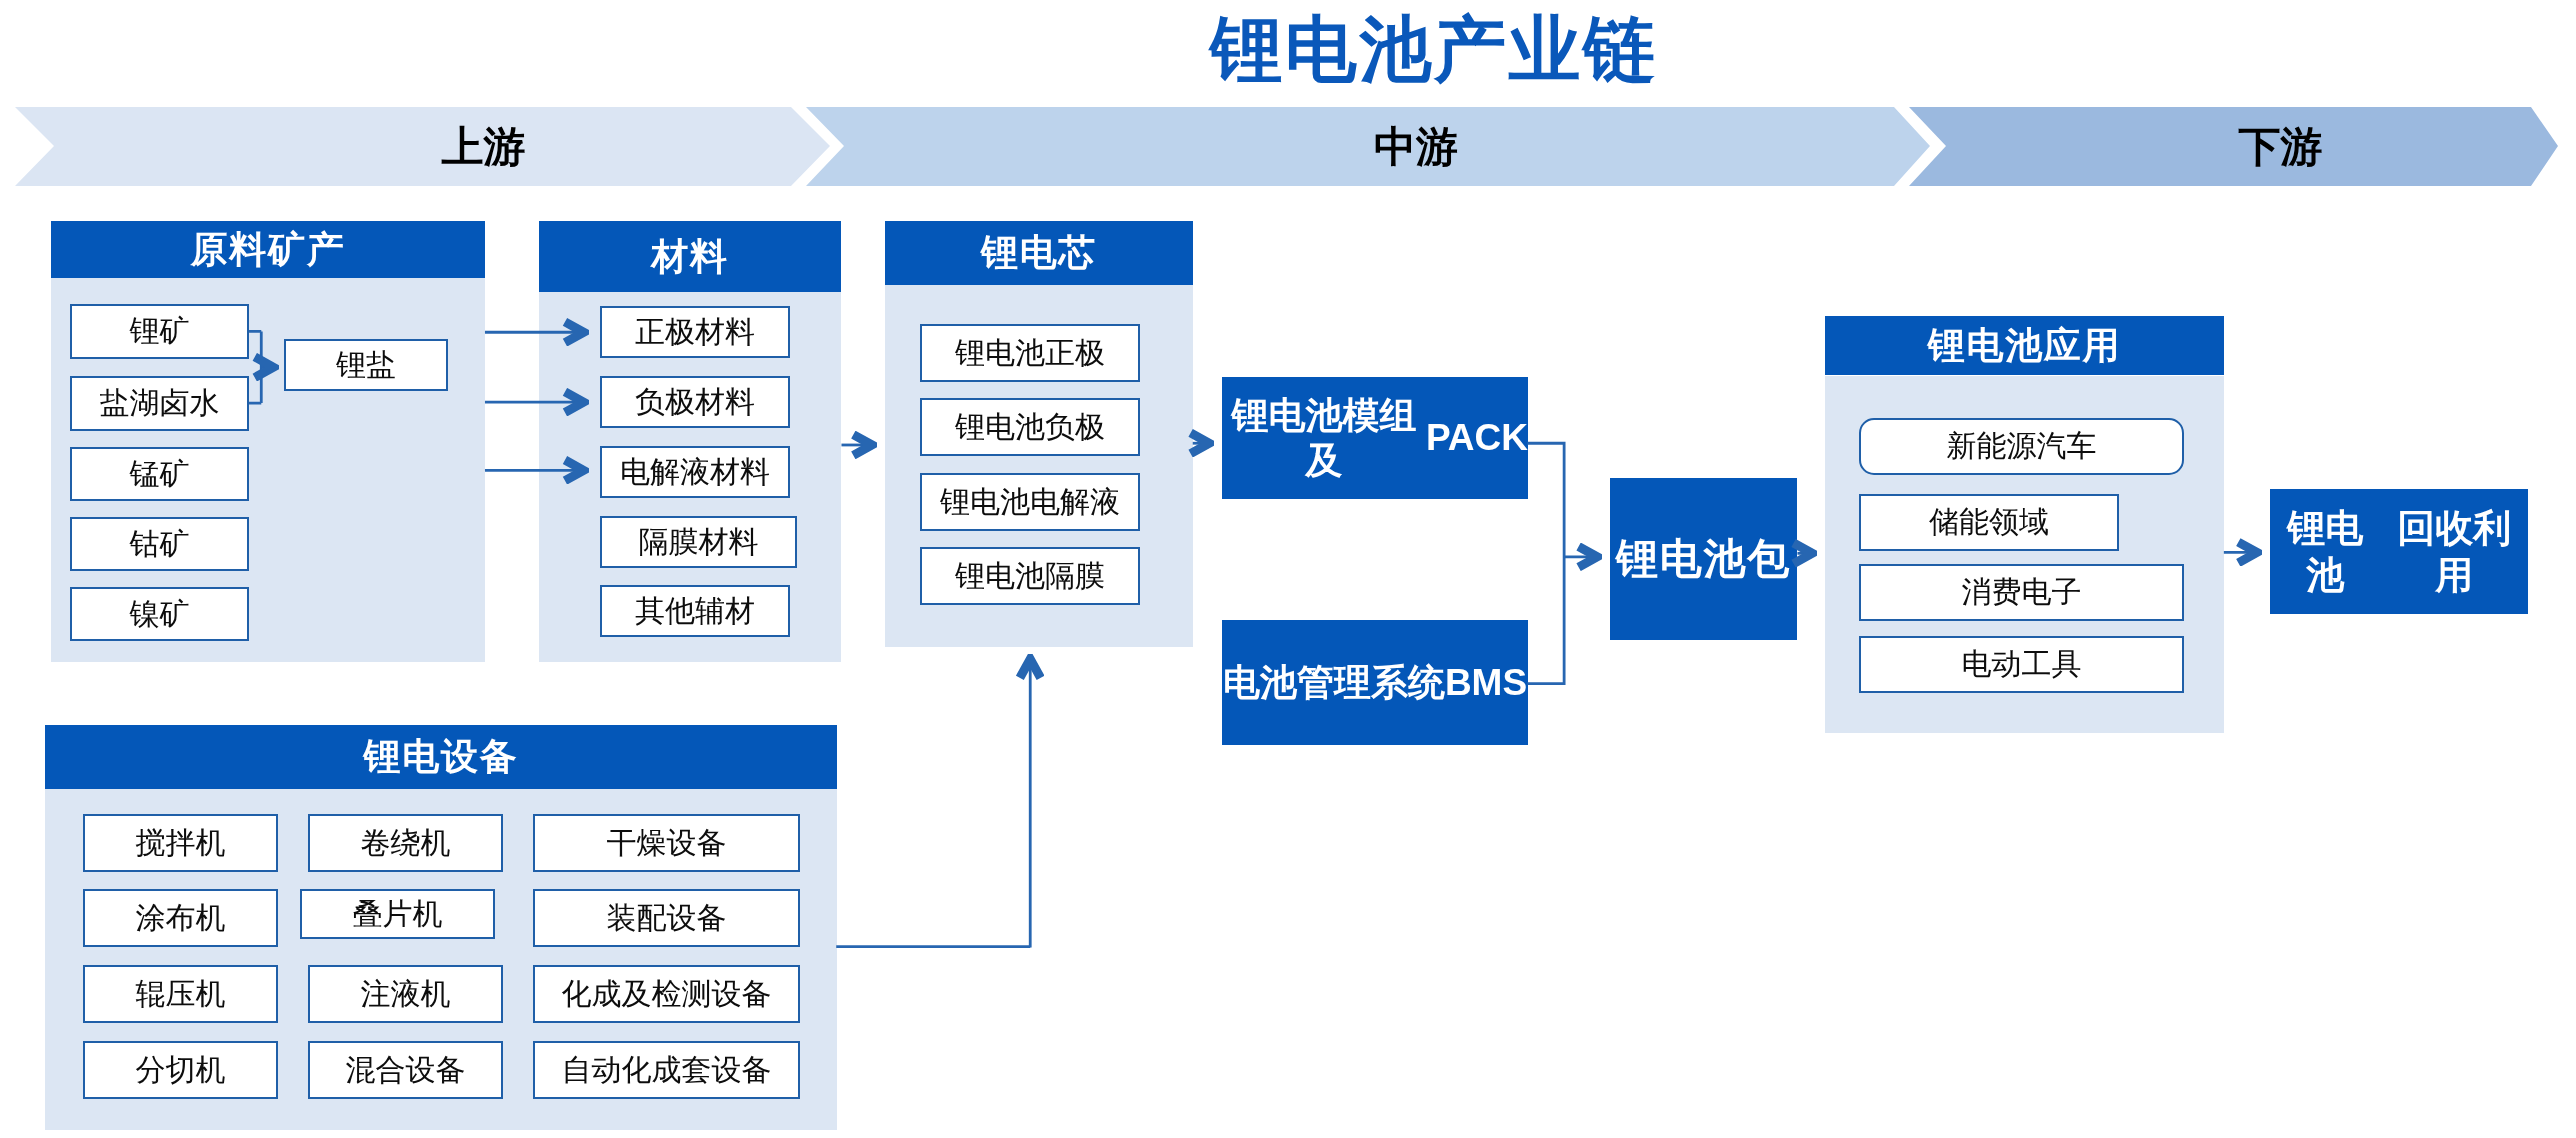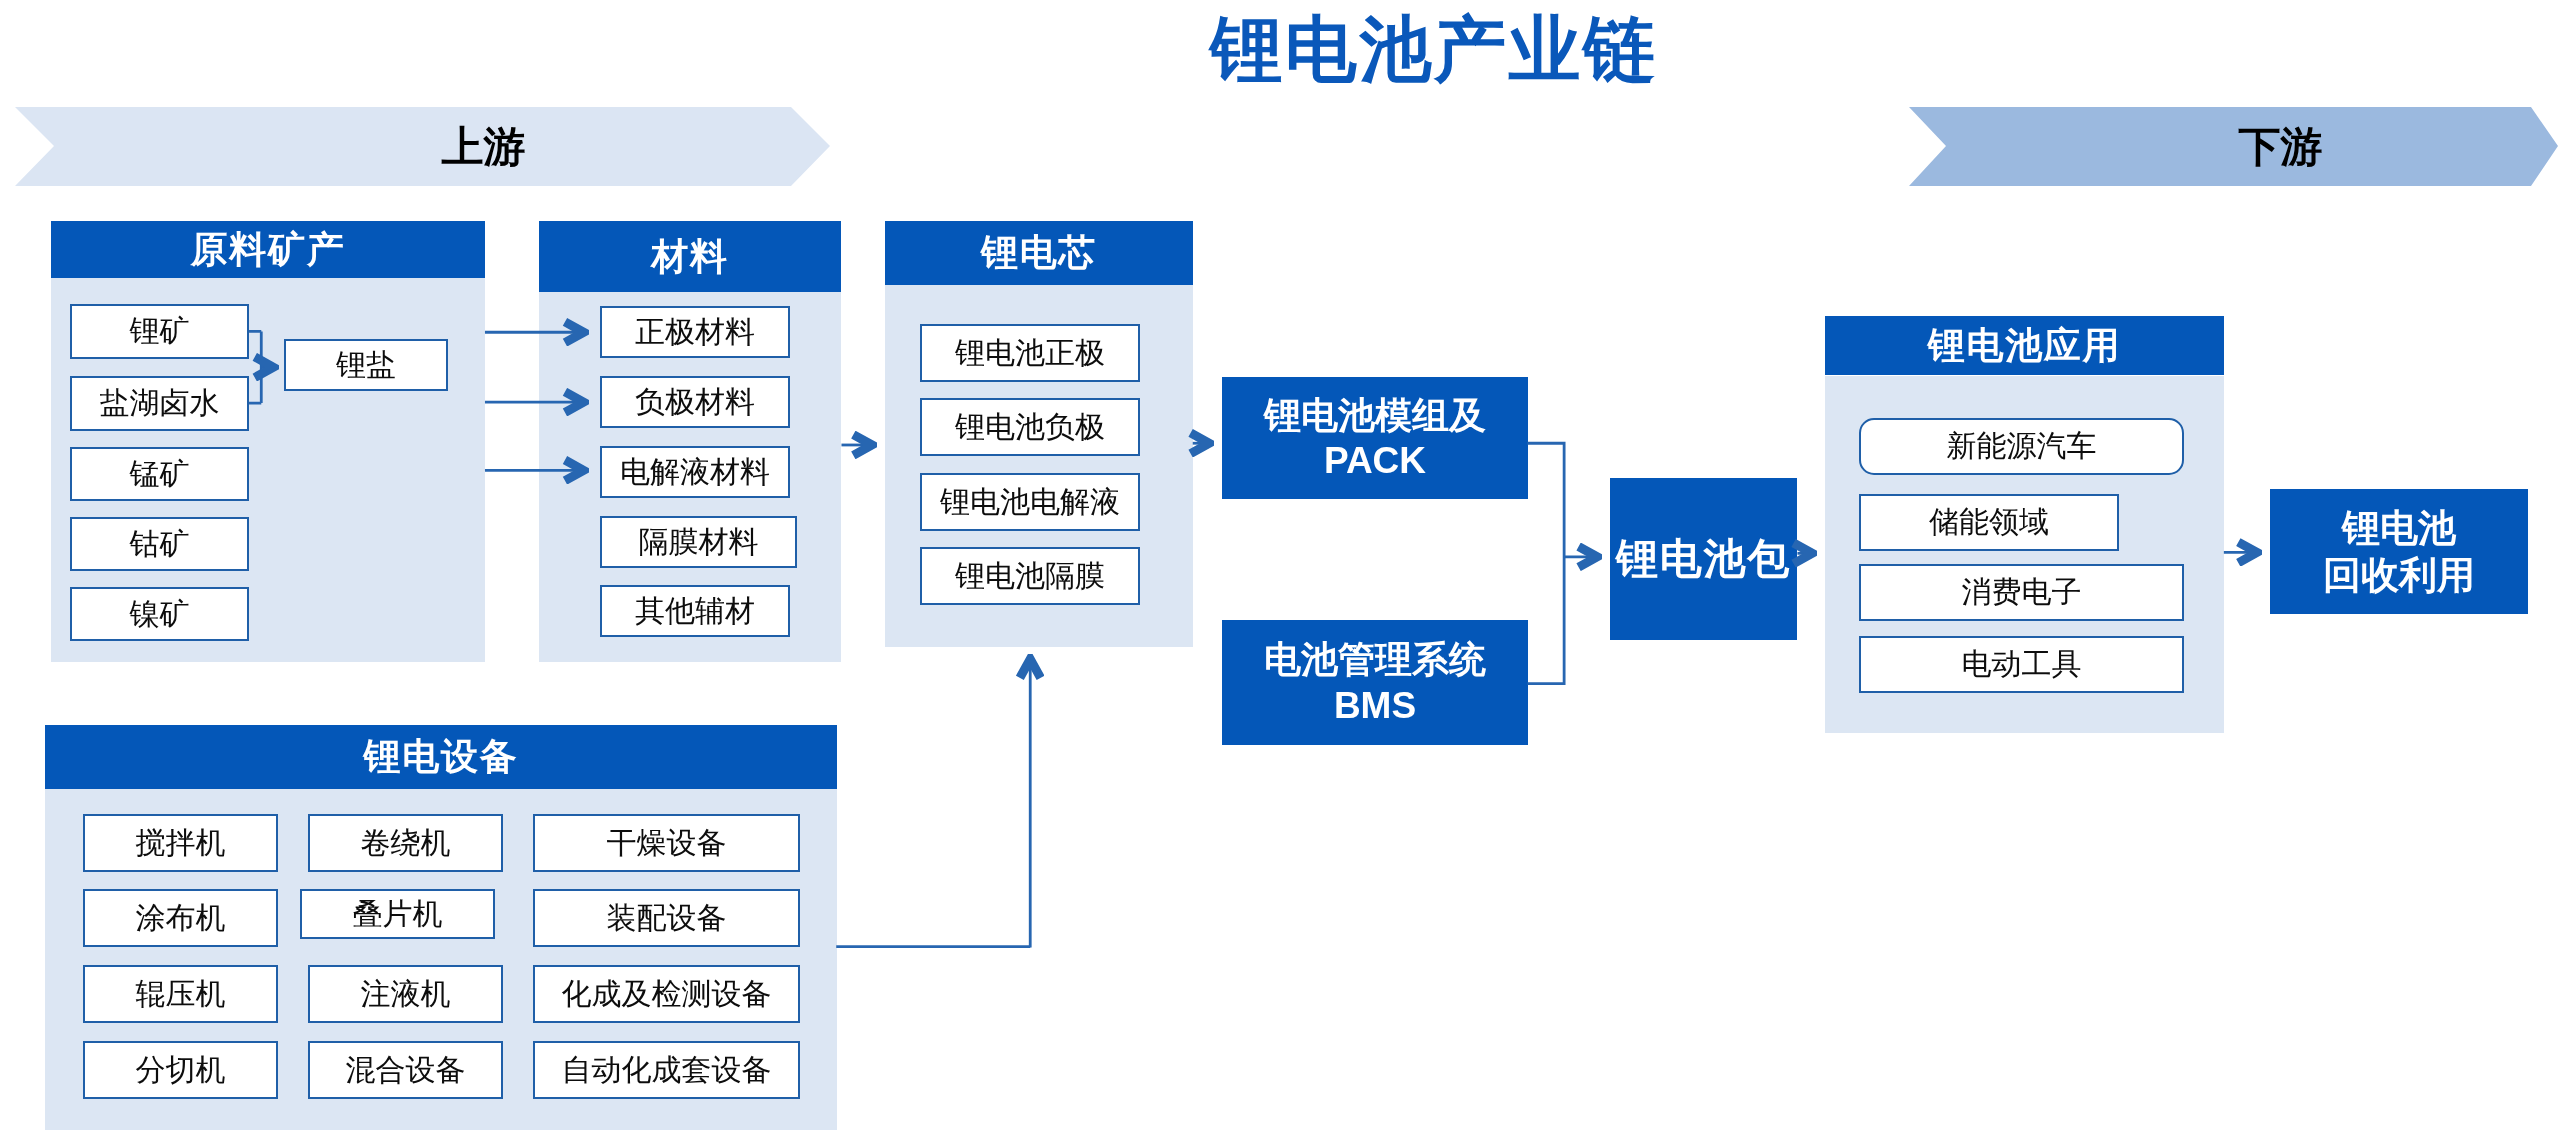--- a/index.html
+++ b/index.html
@@ -44,38 +44,41 @@
     font-size:37px;font-weight:bold;letter-spacing:1.7px;
   }
   .body-bg{position:absolute;background:var(--container-bg);}
   .item{
     position:absolute;background:#fff;border:2.6px solid var(--box-border);
     display:flex;align-items:center;justify-content:center;
     font-size:30px;color:#0d0d0d;box-sizing:border-box;white-space:nowrap;
   }
   .node{
     position:absolute;background:var(--primary);color:#fff;
-    display:flex;flex-direction:column;align-items:center;justify-content:center;
+    display:flex;flex-direction:row;align-items:center;justify-content:center;
     font-weight:bold;text-align:center;line-height:1.22;
   }
   .node-pack,.node-bms{font-size:37px;}
   .node-batterypack{font-size:42px;letter-spacing:1.7px;}
   .node-recycle{font-size:38px;}
   svg.wires{position:absolute;left:0;top:0;pointer-events:none;}
   svg.wires path{stroke:var(--connector);stroke-width:3.2;fill:none;}
 </style>
 </head>
 <body>
 
 <div class="canvas">
 
   <div class="title">锂电池产业链</div>
 
   <div class="chev chev-up">
     <span>上游</span>
+  </div>
+  <div class="chev chev-mid">
+    <span>中游</span>
   </div>
   <div class="chev chev-down">
     <span>下游</span>
   </div>
 
   <div class="body-bg" style="left:51px;top:278px;width:434px;height:384px;"></div>
   <div class="hdr" style="left:51px;top:221px;width:434px;height:57px;">
     <span>原料矿产</span>
   </div>
   <div class="item" style="left:70px;top:304px;width:179px;height:55px;">锂矿</div>

